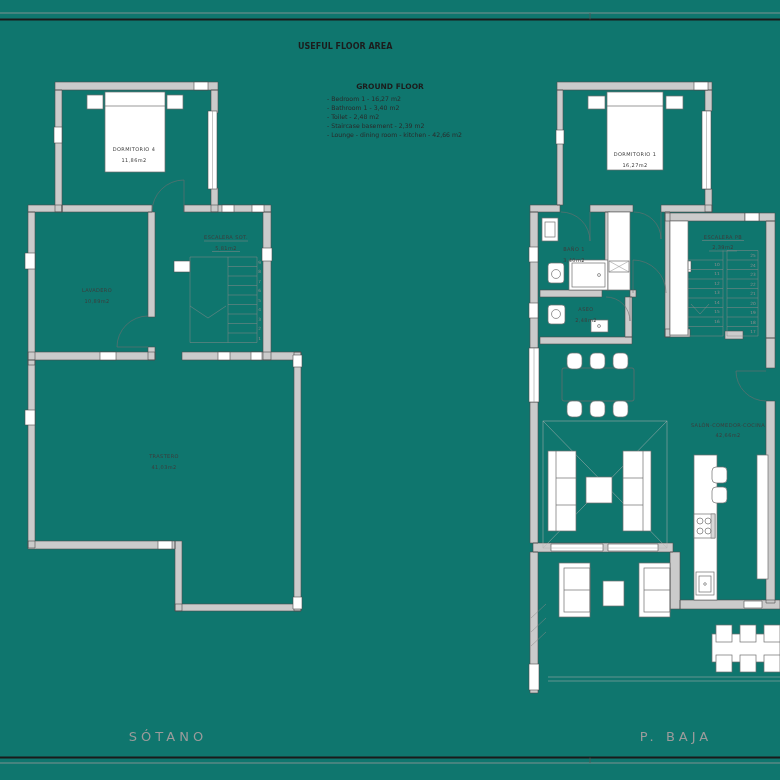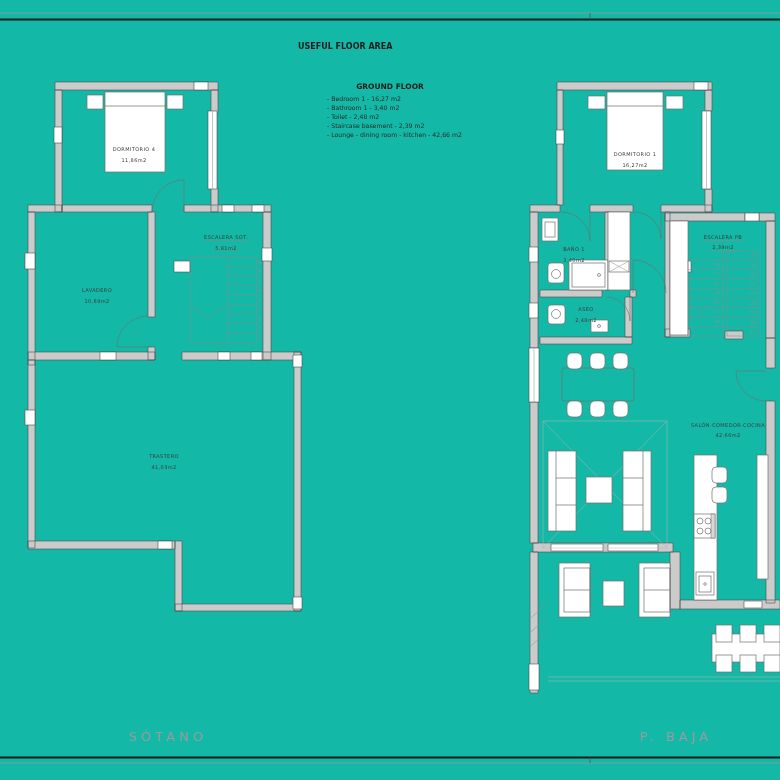--- a/index.html
+++ b/index.html
@@ -1,16 +1,16 @@
 <!DOCTYPE html>
 <html><head>
 <meta charset="utf-8">
 <style>
   html,body{margin:0;padding:0;background:#ffffff;}
-  .sheet{width:780px;height:780px;position:relative;background:#14b8a6;overflow:hidden;
+  .sheet{width:780px;height:780px;position:relative;background:#0f766e;overflow:hidden;
          font-family:"DejaVu Sans",sans-serif;}
   svg{display:block;}
   text{font-family:"DejaVu Sans",sans-serif;fill:#3c3c3c;}
   .t-title{font-size:8px;font-weight:bold;fill:#1c1c1c;}
   .t-head{font-size:7.5px;font-weight:bold;fill:#1c1c1c;}
   .t-item{font-size:6.2px;fill:#2a2a2a;}
   .t-room{font-size:5px;letter-spacing:.4px;fill:#3c3c3c;}
   .t-step{font-size:4.3px;fill:#8f8f8f;}
   .t-floor{font-size:13px;letter-spacing:4px;fill:#9b9b9b;}
   .wall{fill:#cbcbcb;stroke:#4d4d4d;stroke-width:.6;}

